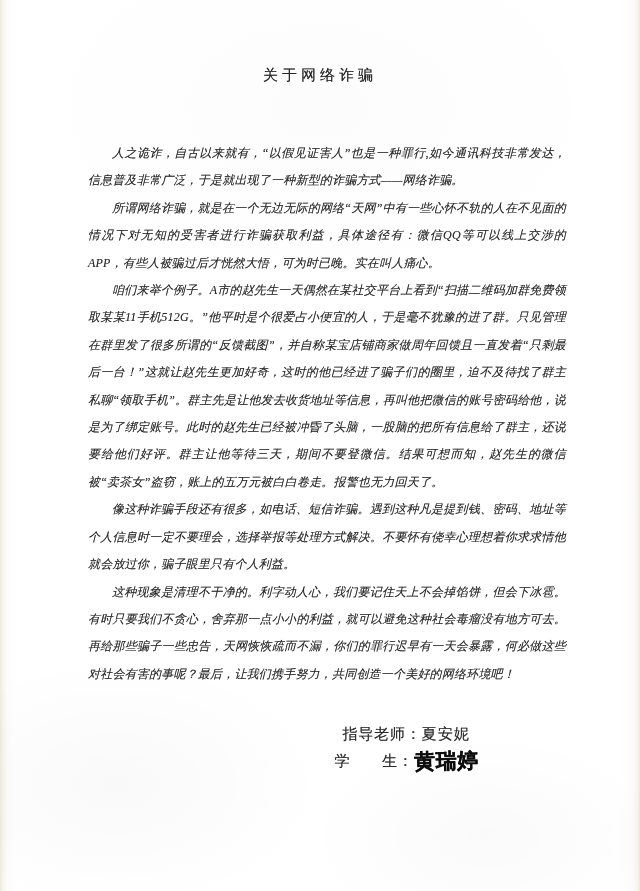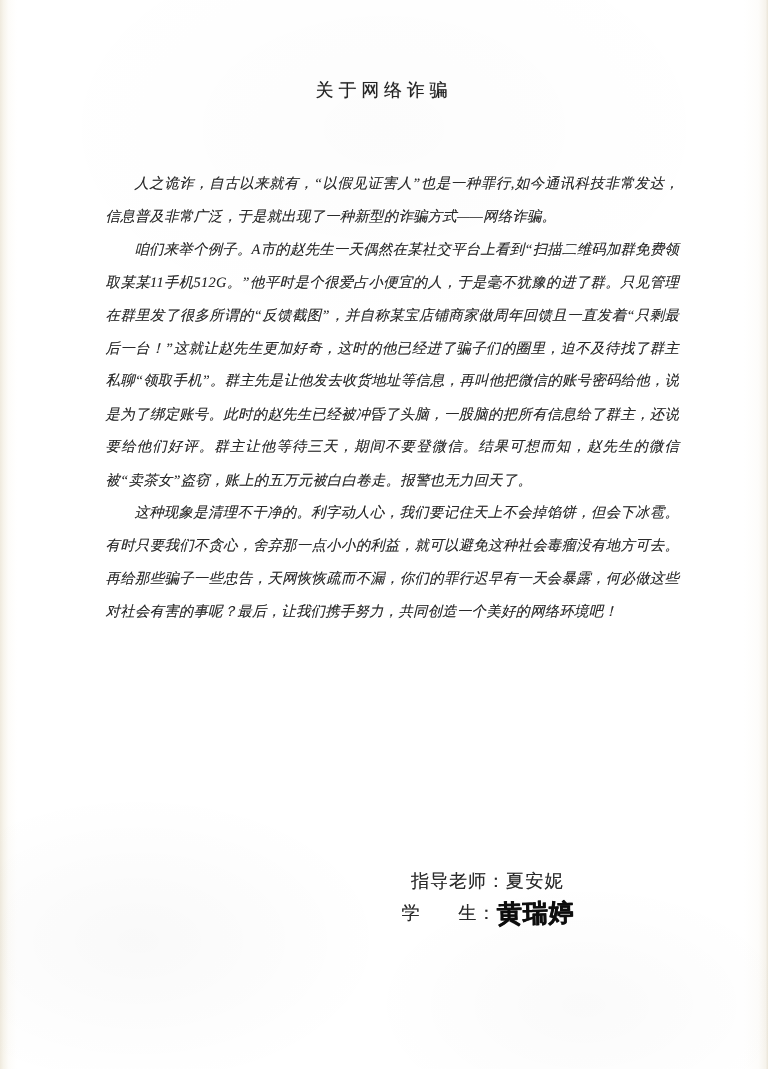--- a/index.html
+++ b/index.html
@@ -121,21 +121,23 @@
 <body>
 
 <div class="paper"></div>
 
 <div class="sheet">
 
   <div class="doc-title">关于网络诈骗</div>
 
   <div class="body-block">
     <p class="para">人之诡诈，自古以来就有，“以假见证害人”也是一种罪行,如今通讯科技非常发达，信息普及非常广泛，于是就出现了一种新型的诈骗方式——网络诈骗。</p>
+    <p class="para">所谓网络诈骗，就是在一个无边无际的网络“天网”中有一些心怀不轨的人在不见面的情况下对无知的受害者进行诈骗获取利益，具体途径有：微信QQ等可以线上交涉的APP，有些人被骗过后才恍然大悟，可为时已晚。实在叫人痛心。</p>
     <p class="para">咱们来举个例子。A市的赵先生一天偶然在某社交平台上看到“扫描二维码加群免费领取某某11手机512G。”他平时是个很爱占小便宜的人，于是毫不犹豫的进了群。只见管理在群里发了很多所谓的“反馈截图”，并自称某宝店铺商家做周年回馈且一直发着“只剩最后一台！”这就让赵先生更加好奇，这时的他已经进了骗子们的圈里，迫不及待找了群主私聊“领取手机”。群主先是让他发去收货地址等信息，再叫他把微信的账号密码给他，说是为了绑定账号。此时的赵先生已经被冲昏了头脑，一股脑的把所有信息给了群主，还说要给他们好评。群主让他等待三天，期间不要登微信。结果可想而知，赵先生的微信被“卖茶女”盗窃，账上的五万元被白白卷走。报警也无力回天了。</p>
+    <p class="para">像这种诈骗手段还有很多，如电话、短信诈骗。遇到这种凡是提到钱、密码、地址等个人信息时一定不要理会，选择举报等处理方式解决。不要怀有侥幸心理想着你求求情他就会放过你，骗子眼里只有个人利益。</p>
     <p class="para">这种现象是清理不干净的。利字动人心，我们要记住天上不会掉馅饼，但会下冰雹。有时只要我们不贪心，舍弃那一点小小的利益，就可以避免这种社会毒瘤没有地方可去。再给那些骗子一些忠告，天网恢恢疏而不漏，你们的罪行迟早有一天会暴露，何必做这些对社会有害的事呢？最后，让我们携手努力，共同创造一个美好的网络环境吧！</p>
   </div>
 
   <div class="sign-block">
     <div class="sign-row teacher">
       <span class="sign-label">指导老师：</span>
       <span class="sign-name-print">夏安妮</span>
     </div>
     <div class="sign-row student">
       <span class="sign-label">学　　生：</span>

